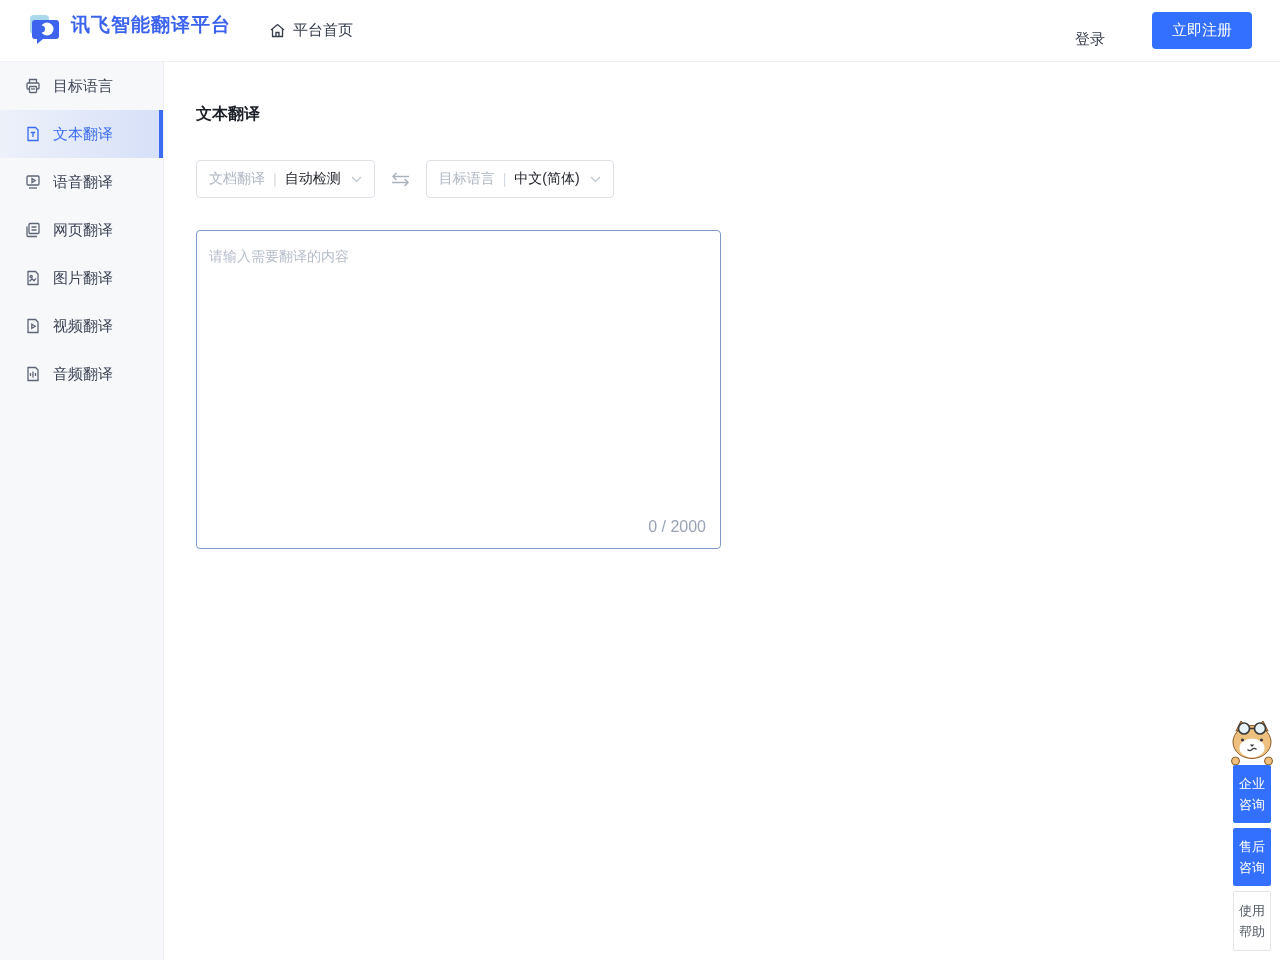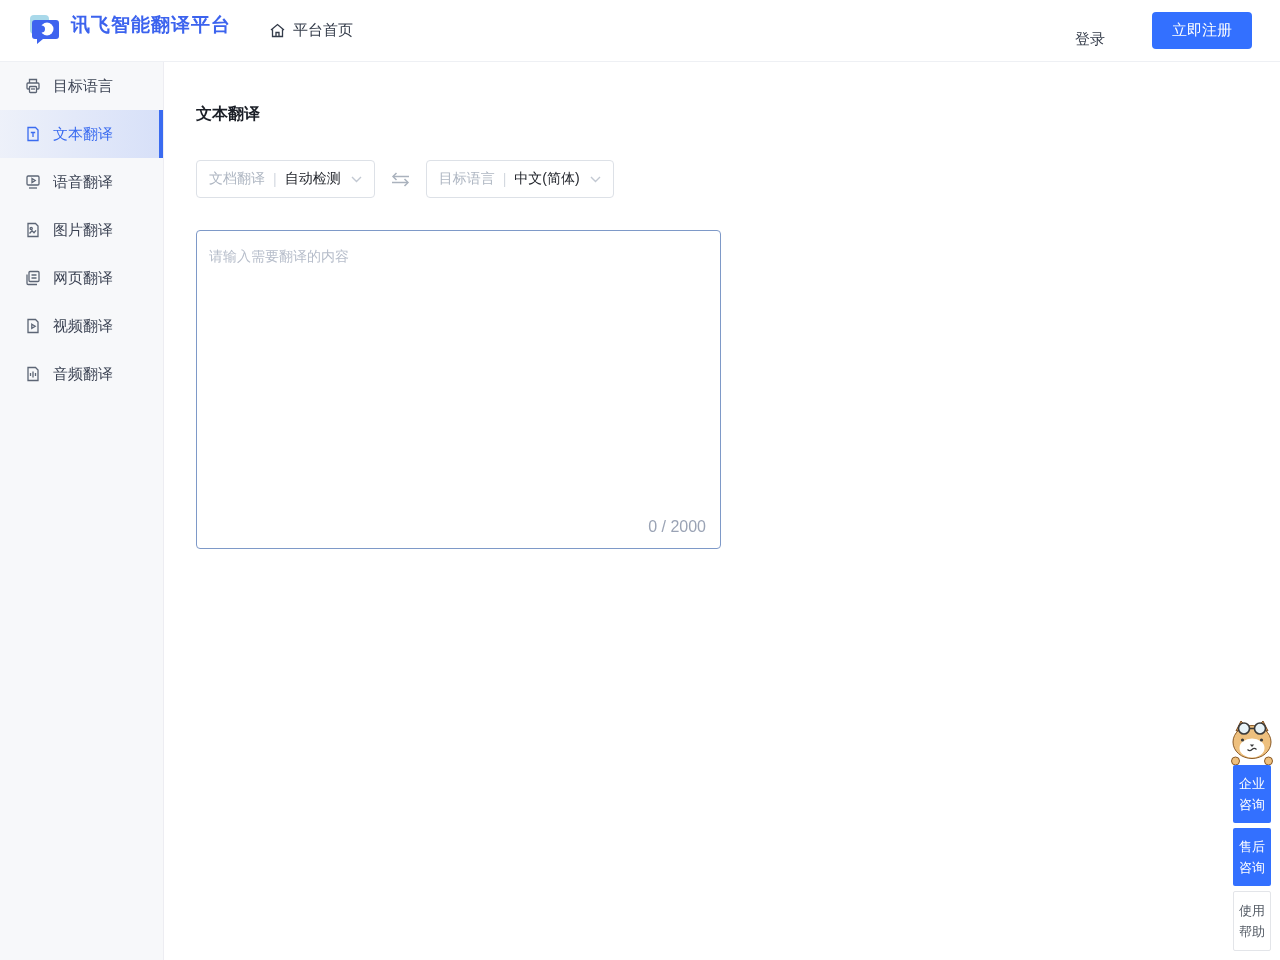--- a/index.html
+++ b/index.html
@@ -150,36 +150,36 @@
             <rect x="3" y="3" width="12" height="9" rx="1.2"></rect>
             <path d="M8 5.5l3.2 2L8 9.5z"></path>
             <path d="M5 15h8"></path>
           </svg>
         </span>
         <span class="side-label">语音翻译</span>
       </div>
       <div class="side-item">
         <span class="side-icon">
           <svg width="18" height="18" viewBox="0 0 18 18" fill="none" stroke="currentColor" stroke-width="1.3">
-            <path d="M4 2.5h7.5l2.5 2.5v10.5H4z"></path>
-            <circle cx="7.2" cy="7.5" r="1.1"></circle>
-            <path d="M5.5 12.5l2.5-2.8 2 2 2-2.4"></path>
-          </svg>
-        </span>
-        <span class="side-label">图片翻译</span>
-      </div>
-      <div class="side-item">
-        <span class="side-icon">
-          <svg width="18" height="18" viewBox="0 0 18 18" fill="none" stroke="currentColor" stroke-width="1.3">
             <rect x="5" y="2.5" width="10" height="10" rx="1"></rect>
             <path d="M3 5.5v8.8a1.2 1.2 0 0 0 1.2 1.2H13"></path>
             <path d="M7.5 6h5M7.5 9h5"></path>
           </svg>
         </span>
         <span class="side-label">网页翻译</span>
+      </div>
+      <div class="side-item">
+        <span class="side-icon">
+          <svg width="18" height="18" viewBox="0 0 18 18" fill="none" stroke="currentColor" stroke-width="1.3">
+            <path d="M4 2.5h7.5l2.5 2.5v10.5H4z"></path>
+            <circle cx="7.2" cy="7.5" r="1.1"></circle>
+            <path d="M5.5 12.5l2.5-2.8 2 2 2-2.4"></path>
+          </svg>
+        </span>
+        <span class="side-label">图片翻译</span>
       </div>
       <div class="side-item">
         <span class="side-icon">
           <svg width="18" height="18" viewBox="0 0 18 18" fill="none" stroke="currentColor" stroke-width="1.3">
             <path d="M4 2.5h7.5l2.5 2.5v10.5H4z"></path>
             <path d="M7.8 7.2l3.4 2.1-3.4 2.1z"></path>
           </svg>
         </span>
         <span class="side-label">视频翻译</span>
       </div>

